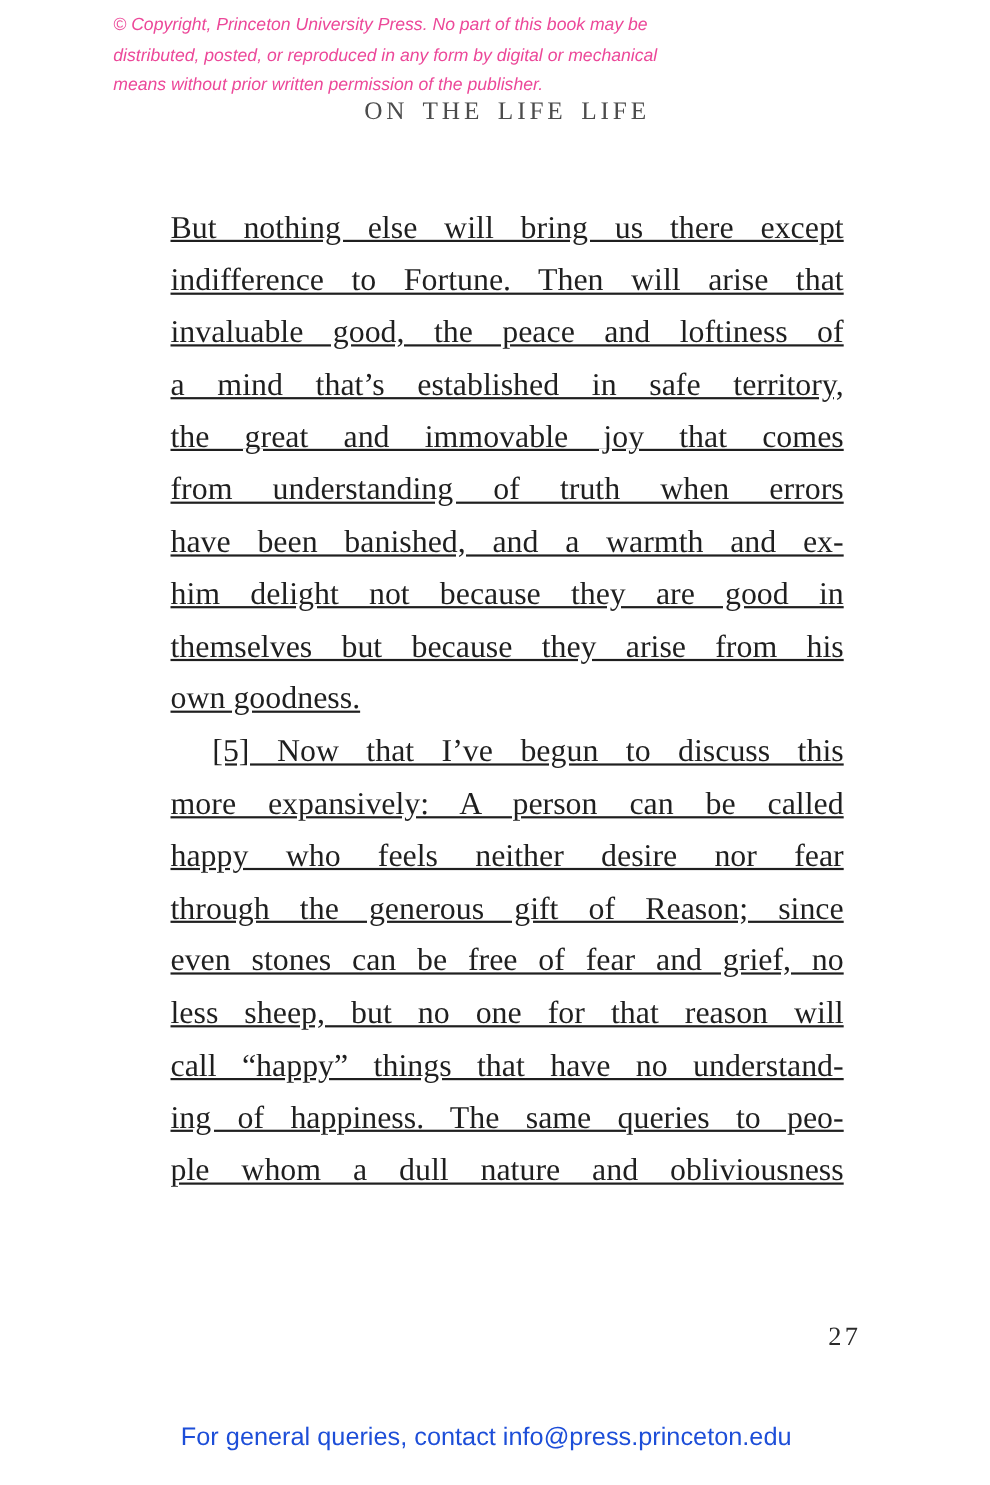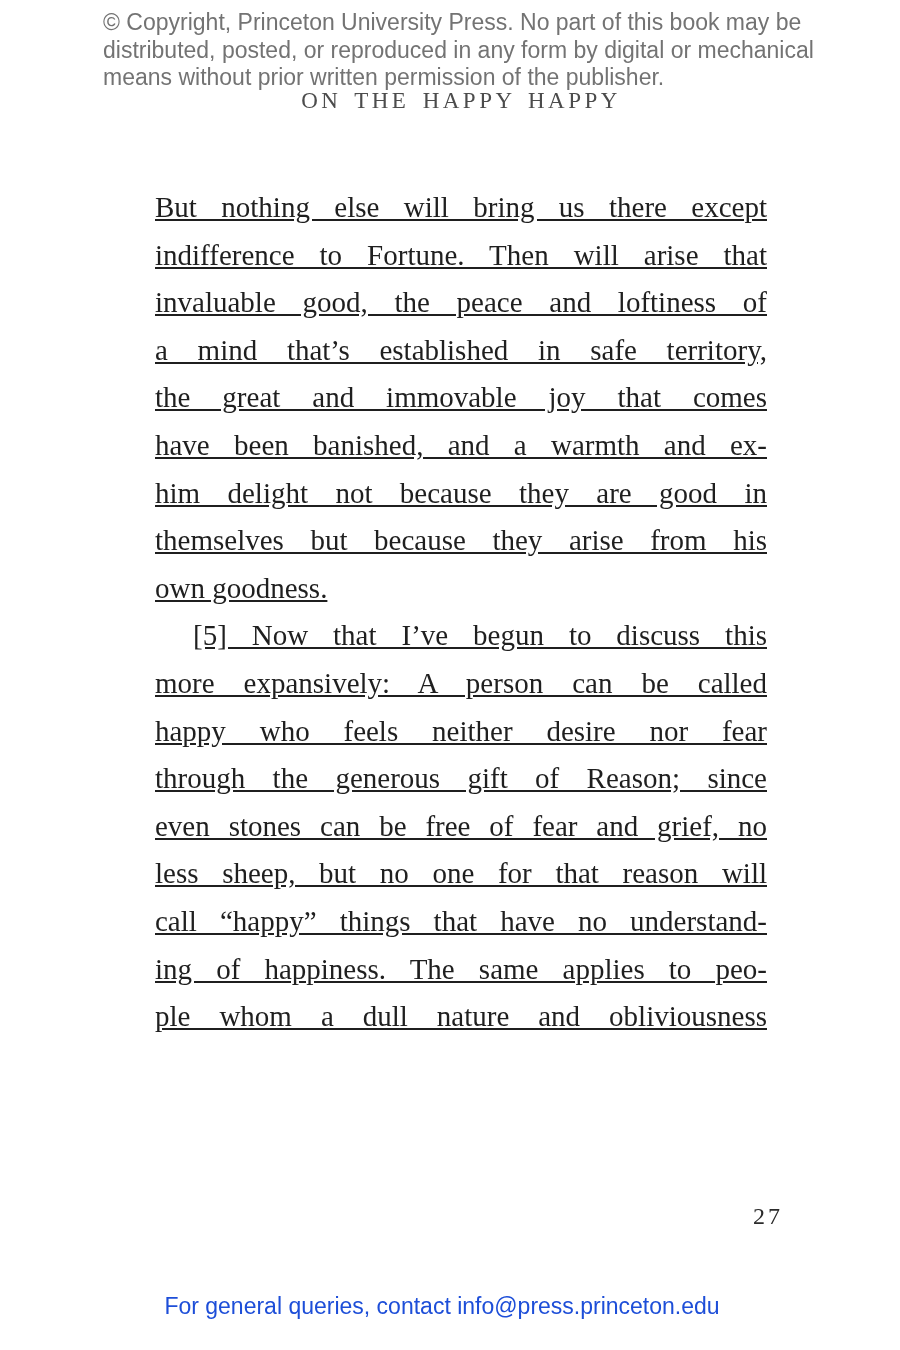--- a/index.html
+++ b/index.html
@@ -11,24 +11,25 @@
     background: #ffffff;
     overflow: hidden;
   }
 
   
   .copyright {
     position: absolute;
     left: 103px;
     top: 9px;
     font-family: "Liberation Sans", "DejaVu Sans", sans-serif;
-    font-size: 23px;
+    font-size: 16px;
     line-height: 27.5px;
-    color: #737373;
+    color: #ec4899;
     white-space: nowrap;
+    font-style: italic;
   }
 
   
   .running-head {
     position: absolute;
     left: 155px;
     top: 88px;
     width: 612px;
     text-align: center;
     font-family: "Liberation Serif", "DejaVu Serif", serif;
@@ -88,40 +89,41 @@
 <body>
 
 <div class="page">
 
   <div class="copyright">
     <div>© Copyright, Princeton University Press. No part of this book may be</div>
     <div>distributed, posted, or reproduced in any form by digital or mechanical</div>
     <div>means without prior written permission of the publisher.</div>
   </div>
 
-  <div class="running-head">ON THE HAPPY HAPPY</div>
+  <div class="running-head">ON THE LIFE LIFE</div>
 
   <div class="body-text">
     <div class="body-line">But nothing else will bring us there except</div>
     <div class="body-line">indifference to Fortune. Then will arise that</div>
     <div class="body-line">invaluable good, the peace and loftiness of</div>
     <div class="body-line">a mind that’s established in safe territory,</div>
     <div class="body-line">the great and immovable joy that comes</div>
+    <div class="body-line">from understanding of truth when errors</div>
     <div class="body-line">have been banished, and a warmth and ex-</div>
     <div class="body-line">him delight not because they are good in</div>
     <div class="body-line">themselves but because they arise from his</div>
     <div class="body-line para-end">own goodness.</div>
     <div class="body-line indent">[5] Now that I’ve begun to discuss this</div>
     <div class="body-line">more expansively: A person can be called</div>
     <div class="body-line">happy who feels neither desire nor fear</div>
     <div class="body-line">through the generous gift of Reason; since</div>
     <div class="body-line">even stones can be free of fear and grief, no</div>
     <div class="body-line">less sheep, but no one for that reason will</div>
     <div class="body-line">call “happy” things that have no understand-</div>
-    <div class="body-line">ing of happiness. The same applies to peo-</div>
+    <div class="body-line">ing of happiness. The same queries to peo-</div>
     <div class="body-line">ple whom a dull nature and obliviousness</div>
   </div>
 
   <div class="page-number">27</div>
 
   <div class="footer">For general queries, contact info@press.princeton.edu</div>
 
 </div>
 
 </body></html>

